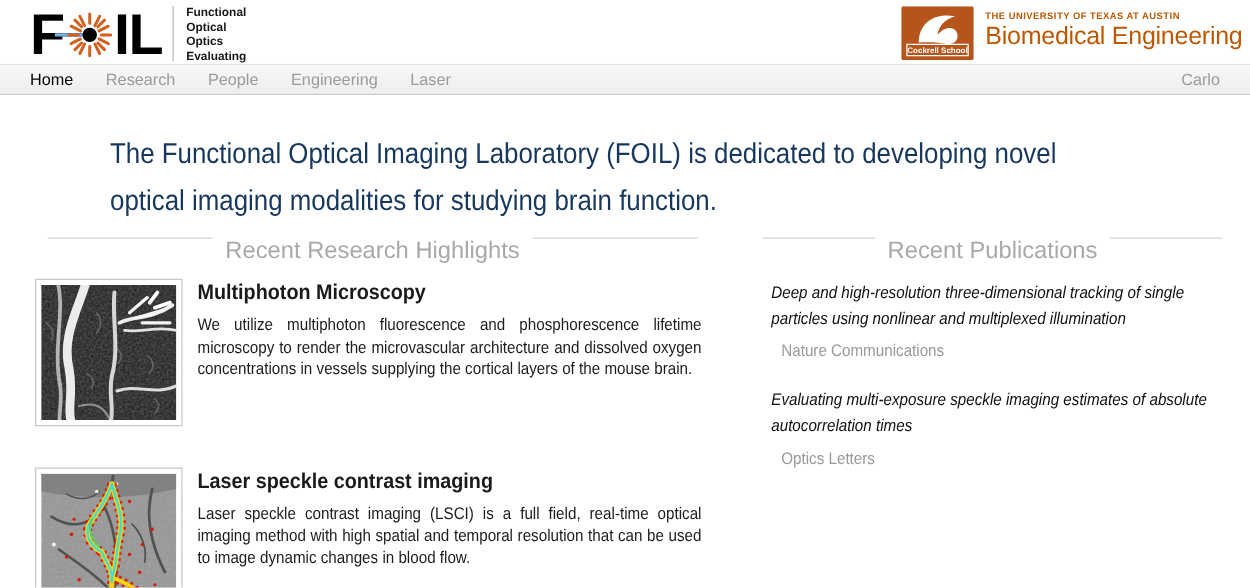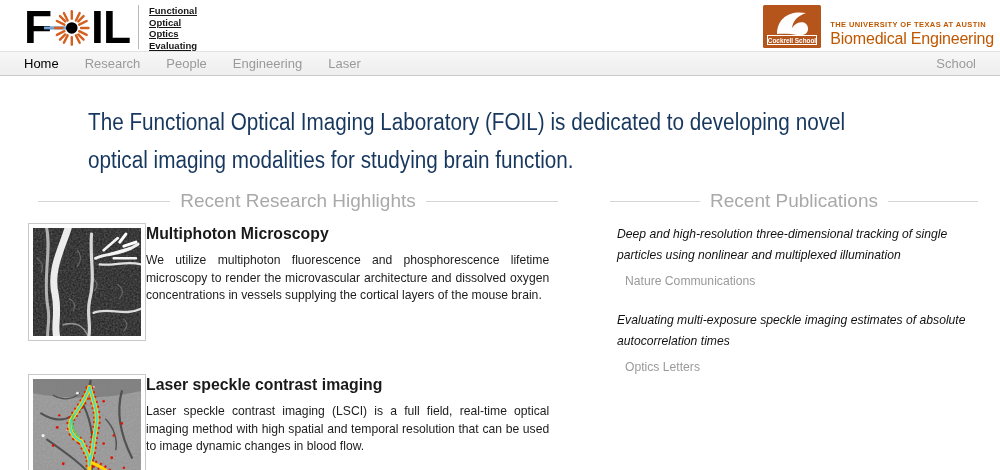--- a/index.html
+++ b/index.html
@@ -11,26 +11,26 @@
     position:relative;
   }
   
   .header { height:51px; background:#fff; position:relative; }
   .brand { position:absolute; left:24px; top:4px; display:flex; align-items:center; height:46px; cursor:pointer; }
   .brand-f, .brand-il {
     font-size:46px; font-weight:bold; color:#000; line-height:44px; letter-spacing:-1px;
   }
   .star-svg { width:52px; height:46px; margin:0 -4px 0 -8px; display:block; }
   .brand-divider { width:1px; height:44px; background:#b9b9b9; margin:0 10px 0 8px; }
-  .brand-name { font-size:9.5px; font-weight:bold; color:#161616; line-height:11.5px; padding-top:2px;text-decoration:underline; }
-  .uni { position:absolute; right:6px; top:5px; display:flex; align-items:flex-end; cursor:pointer; }
+  .brand-name { font-size:9.5px; font-weight:bold; color:#161616; line-height:11.5px; padding-top:2px; }
+  .uni { position:absolute; right:6px; top:5px; display:flex; align-items:flex-start; cursor:pointer; }
   .cockrell-svg { width:58px; height:43px; display:block; }
   .uni-text { margin-left:9px; padding-top:3px; }
   .uni-line1 { font-size:7.5px; font-weight:bold; color:#bf5700; letter-spacing:0.4px; }
-  .uni-line2 { font-size:16px; font-weight:500; color:#bf5700; letter-spacing:-0.2px; margin-top:1px; }
+  .uni-line2 { font-size:20px; font-weight:500; color:#bf5700; letter-spacing:-0.2px; margin-top:1px; }
   
   .navbar {
     height:25px; background:linear-gradient(#f7f7f7,#eeeeee);
     border-top:1px solid #e2e2e2; border-bottom:1px solid #c9c9c9;
     display:flex; align-items:center; padding:0 24px; font-size:13px;
   }
   .nav-item { color:#9a9a9a; margin-right:26px; cursor:pointer;text-align:right; }
   .nav-item.active { color:#000; }
   .nav-login { margin-left:auto; margin-right:0; color:#9a9a9a; cursor:pointer; }
   
@@ -39,34 +39,34 @@
     font-size:23px; font-weight:400; color:#17375e;
     line-height:38px; white-space:pre-line;
     transform:scaleX(0.9); transform-origin:left top;
     width:920px;
   }
   
   .columns { display:flex; margin-top:11px; padding-left:28px; }
   .col-left  { width:540px; }
   .col-right { width:388px; margin-left:32px; }
   .sec-header {
-    display:flex; align-items:center; color:#a9a9a9; font-size:19px; font-weight:400;
+    display:flex; align-items:flex-start; color:#a9a9a9; font-size:19px; font-weight:400;
     white-space:nowrap; margin-bottom:11px;
   }
   .sec-header::before, .sec-header::after {
     content:""; flex:1; border-top:1px solid #d4d4d4; margin:0 10px;
   }
   
   .r-item { display:flex; margin-bottom:33px; }
   .thumb {
     width:118px; height:118px; flex:0 0 118px;
     border:1px solid #c9c9c9; background:#fff; padding:4px; cursor:pointer;
   }
   .thumb svg { width:108px; height:108px; display:block; }
-  .r-text { padding-top:1px; }
+  .r-text { margin-left:12px; padding-top:1px; }
   .r-title {
     font-size:17px; font-weight:bold; color:#1a1a1a; margin-bottom:7px; cursor:pointer;
     transform:scaleX(0.93); transform-origin:left top; white-space:nowrap;
   }
   .r-body {
     font-size:13.5px; color:#1c1c1c; line-height:17.5px; text-align:justify;
     width:448px; transform:scaleX(0.9); transform-origin:left top;
   }
   
   .pub { margin-bottom:21px; }
@@ -132,21 +132,21 @@
     </div>
   </div>
 </div>
 
 <div class="navbar">
   <span class="nav-item active">Home</span>
   <span class="nav-item">Research</span>
   <span class="nav-item">People</span>
   <span class="nav-item">Engineering</span>
   <span class="nav-item">Laser</span>
-  <span class="nav-item nav-login">School</span>
+  <span class="nav-item nav-login">Carlo</span>
 </div>
 
 <div class="hero">The Functional Optical Imaging Laboratory (FOIL) is dedicated to developing novel
 optical imaging modalities for studying brain function.</div>
 
 <div class="columns">
 
   <div class="col-left">
     <div class="sec-header">
       <span>Recent Research Highlights</span>

